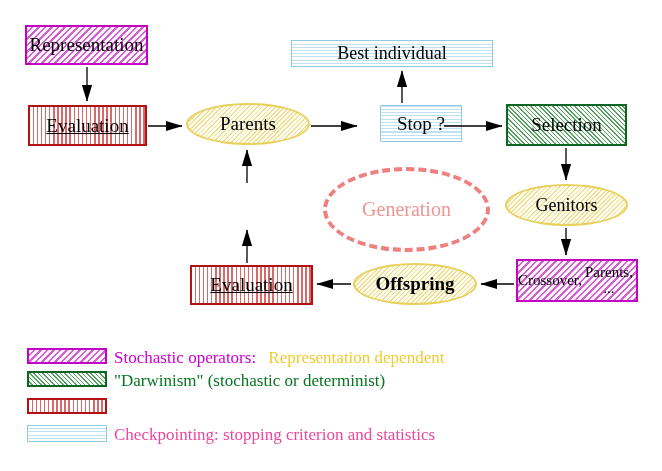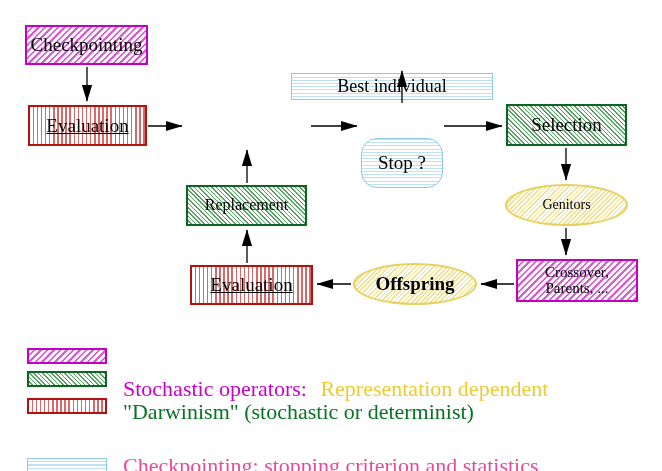--- a/index.html
+++ b/index.html
@@ -22,68 +22,70 @@
     text-decoration:underline;
   }
   .hatch-green{
     background:repeating-linear-gradient(45deg,#fdfffd 0 2px,#57a162 2px 3.1px);
     border:2px solid #0e6422;
     text-align:right;
   }
   .stripes-cyan{
     background:repeating-linear-gradient(0deg,#fff 0 2.1px,#bfe2f2 2.1px 3.2px);
     border:1px solid #8fc9e2;
-    margin-top:33px;
   }
   .hatch-yellow{
     background:repeating-linear-gradient(135deg,#fffef2 0 2px,#f0df95 2px 3.2px);
     border:2px solid #e7d05c;
   }
   .ellipse{border-radius:50%;}
   .dashed-ellipse{
     position:absolute;border:4px dashed #ee8080;border-radius:50%;box-sizing:border-box;
     display:flex;align-items:center;justify-content:center;
     color:#ee9595;font-size:20px;
   }
   svg.arrows{position:absolute;left:0;top:0;pointer-events:none;}
   
   .legend-swatch{position:absolute;left:27px;width:80px;height:16px;box-sizing:border-box;}
-  .legend-text{position:absolute;left:123px;font-size:22px;white-space:nowrap;margin-top:28px;}
+  .legend-text{position:absolute;left:114px;font-size:17px;white-space:nowrap;}
   .t-magenta{color:#cc00cc;}
   .t-gold{color:#eecb30;}
   .t-green{color:#067422;}
   .t-red{color:#cc1111;}
   .t-cyan{color:#ec4899;}
 </style>
 </head>
 <body>
 
 <div id="canvas">
 
-  <div class="node hatch-magenta" style="left:25px;top:25px;width:123px;height:40px;">Checkpointing</div>
+  <div class="node hatch-magenta" style="left:25px;top:25px;width:123px;height:40px;">Representation</div>
 
   <div class="node stripes-red" style="left:28px;top:105px;width:119px;height:41px;">Evaluation</div>
 
+  <div class="node ellipse hatch-yellow" style="left:186px;top:103px;width:124px;height:42px;">Parents</div>
 
   <div class="node stripes-cyan" style="left:291px;top:40px;width:202px;height:27px;font-size:18px;">Best individual</div>
 
-  <div class="node stripes-cyan" style="left:361px;top:105px;width:82px;height:50px;border-radius:16px;">Stop ?</div>
+  <div class="node stripes-cyan" style="left:380px;top:105px;width:82px;height:37px;border-radius:1px;">Stop ?</div>
 
   <div class="node hatch-green" style="left:506px;top:104px;width:121px;height:42px;">Selection</div>
 
-  <div class="node hatch-green" style="left:186px;top:185px;width:121px;height:41px;font-size:16px;">Replacement</div>
 
+  <div class="dashed-ellipse" style="left:323px;top:167px;width:167px;height:85px;">
+    <span>Generation</span>
+  </div>
 
-  <div class="node ellipse hatch-yellow" style="left:505px;top:184px;width:123px;height:42px;font-size:14px;">Genitors</div>
+  <div class="node ellipse hatch-yellow" style="left:505px;top:184px;width:123px;height:42px;font-size:18px;">Genitors</div>
 
   <div class="node stripes-red" style="left:190px;top:265px;width:123px;height:40px;">Evaluation</div>
 
   <div class="node ellipse hatch-yellow" style="left:353px;top:263px;width:124px;height:42px;font-weight:bold;">Offspring</div>
 
-  <div class="node hatch-magenta" style="left:516px;top:259px;width:122px;height:43px;font-size:15px;flex-direction:column;">
+  <div class="node hatch-magenta" style="left:516px;top:259px;width:122px;height:43px;font-size:15px;flex-direction:row;">
     <span>Crossover,</span>
     <span>Parents, ...</span>
   </div>
 
   <svg class="arrows" width="662" height="471" viewBox="0 0 662 471">
     <defs>
       <marker id="ah" markerWidth="14" markerHeight="10" refX="12.5" refY="5" orient="auto">
         <polygon points="0,1 13,5 0,9" fill="#000"></polygon>
       </marker>
     </defs>

